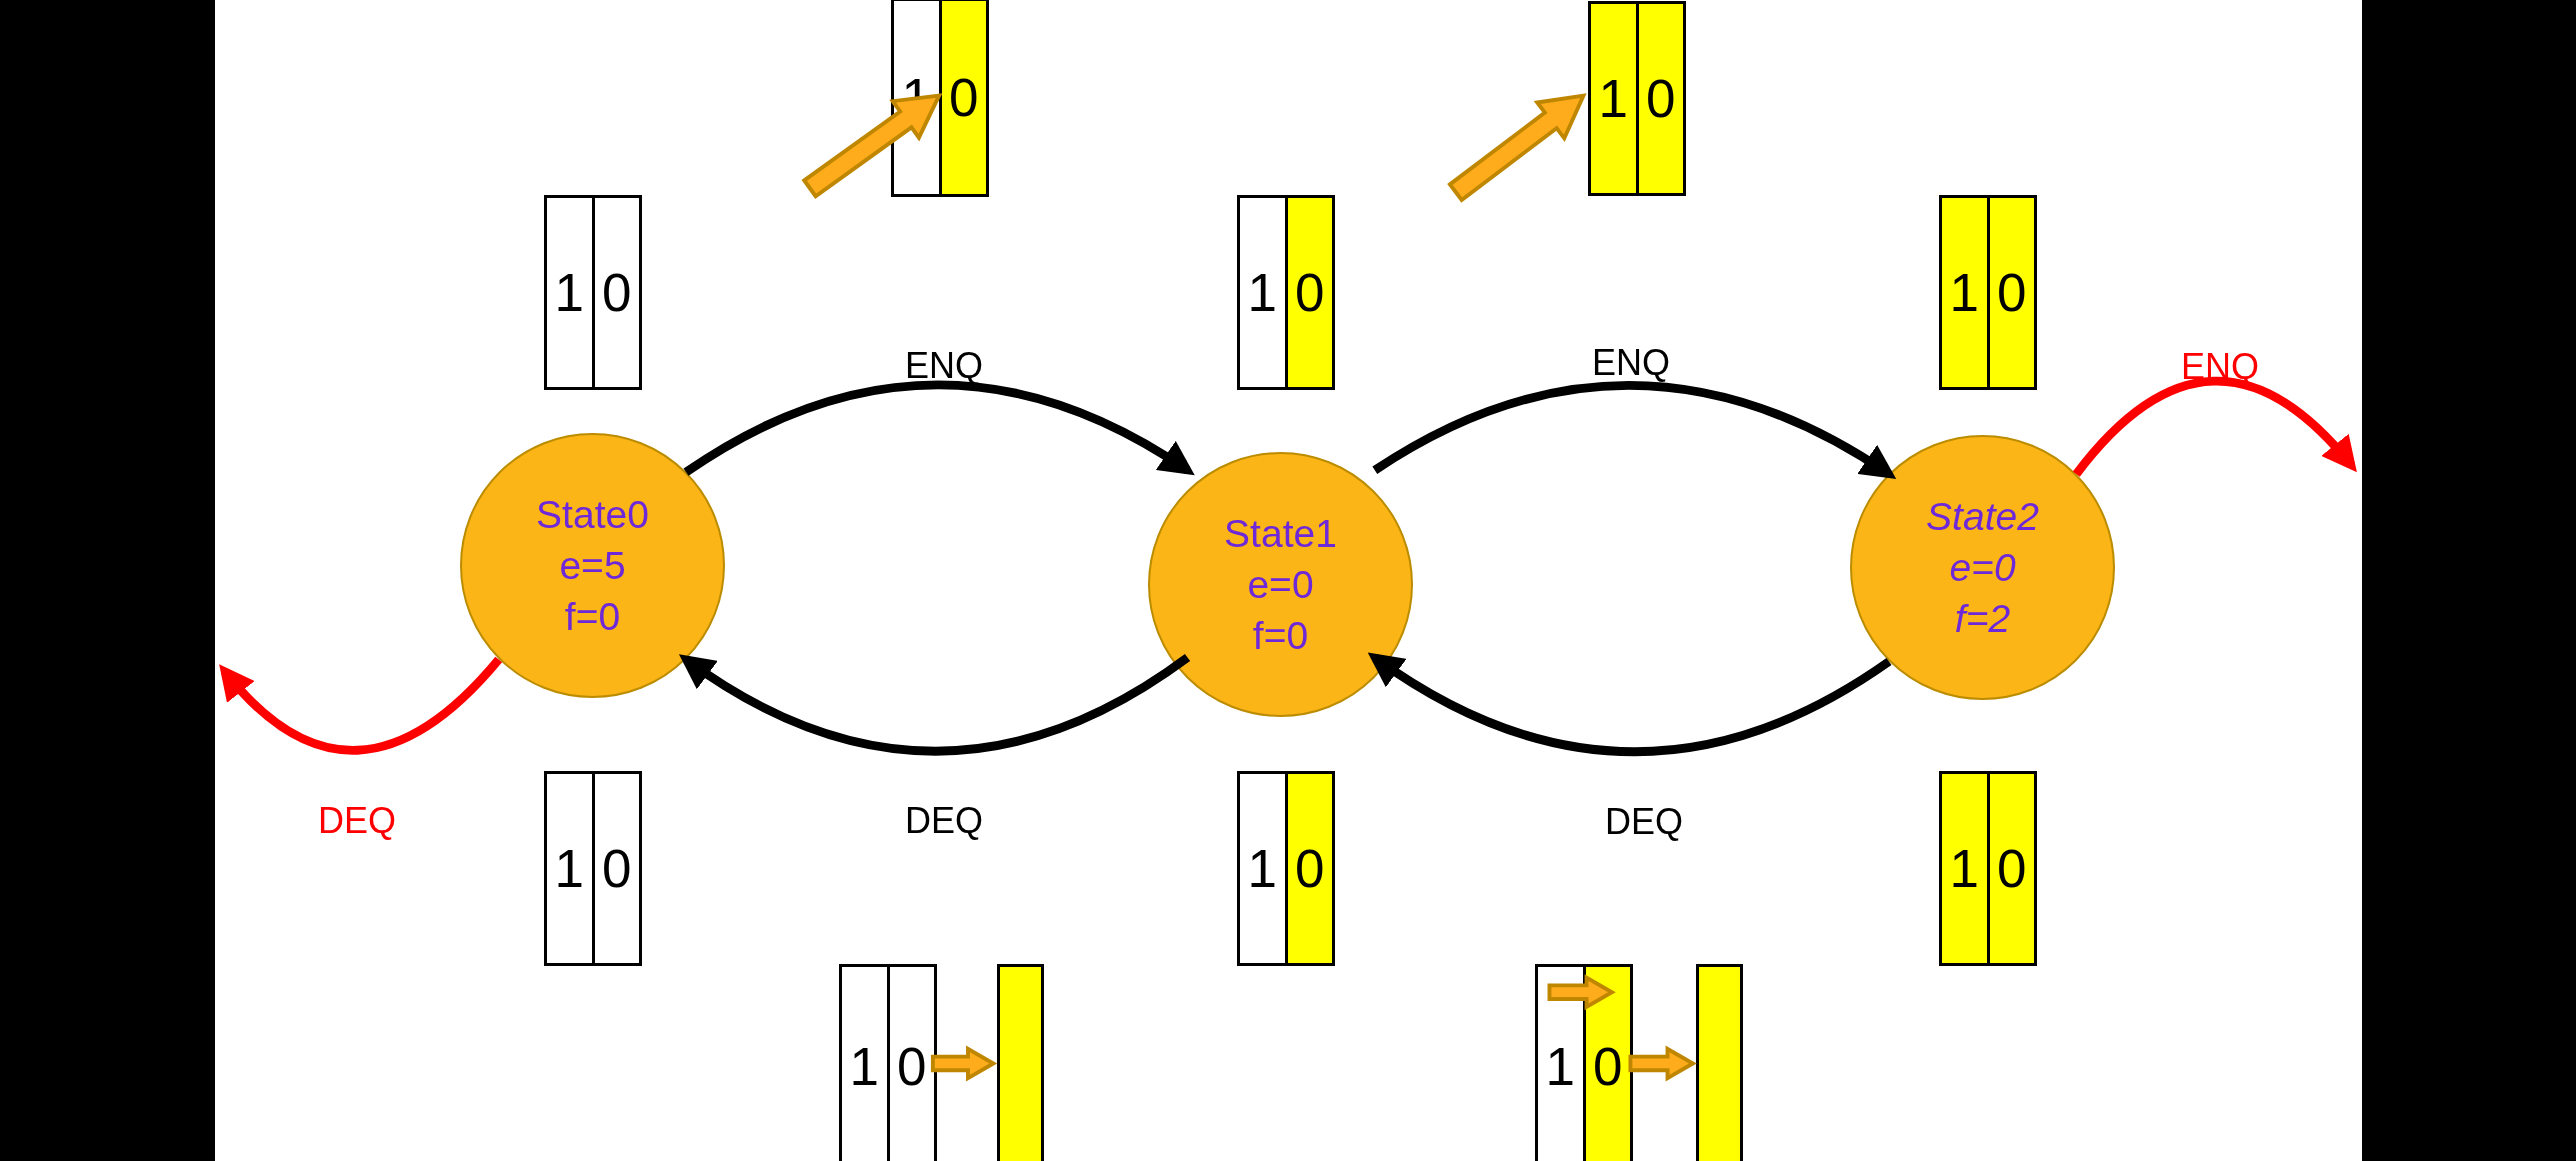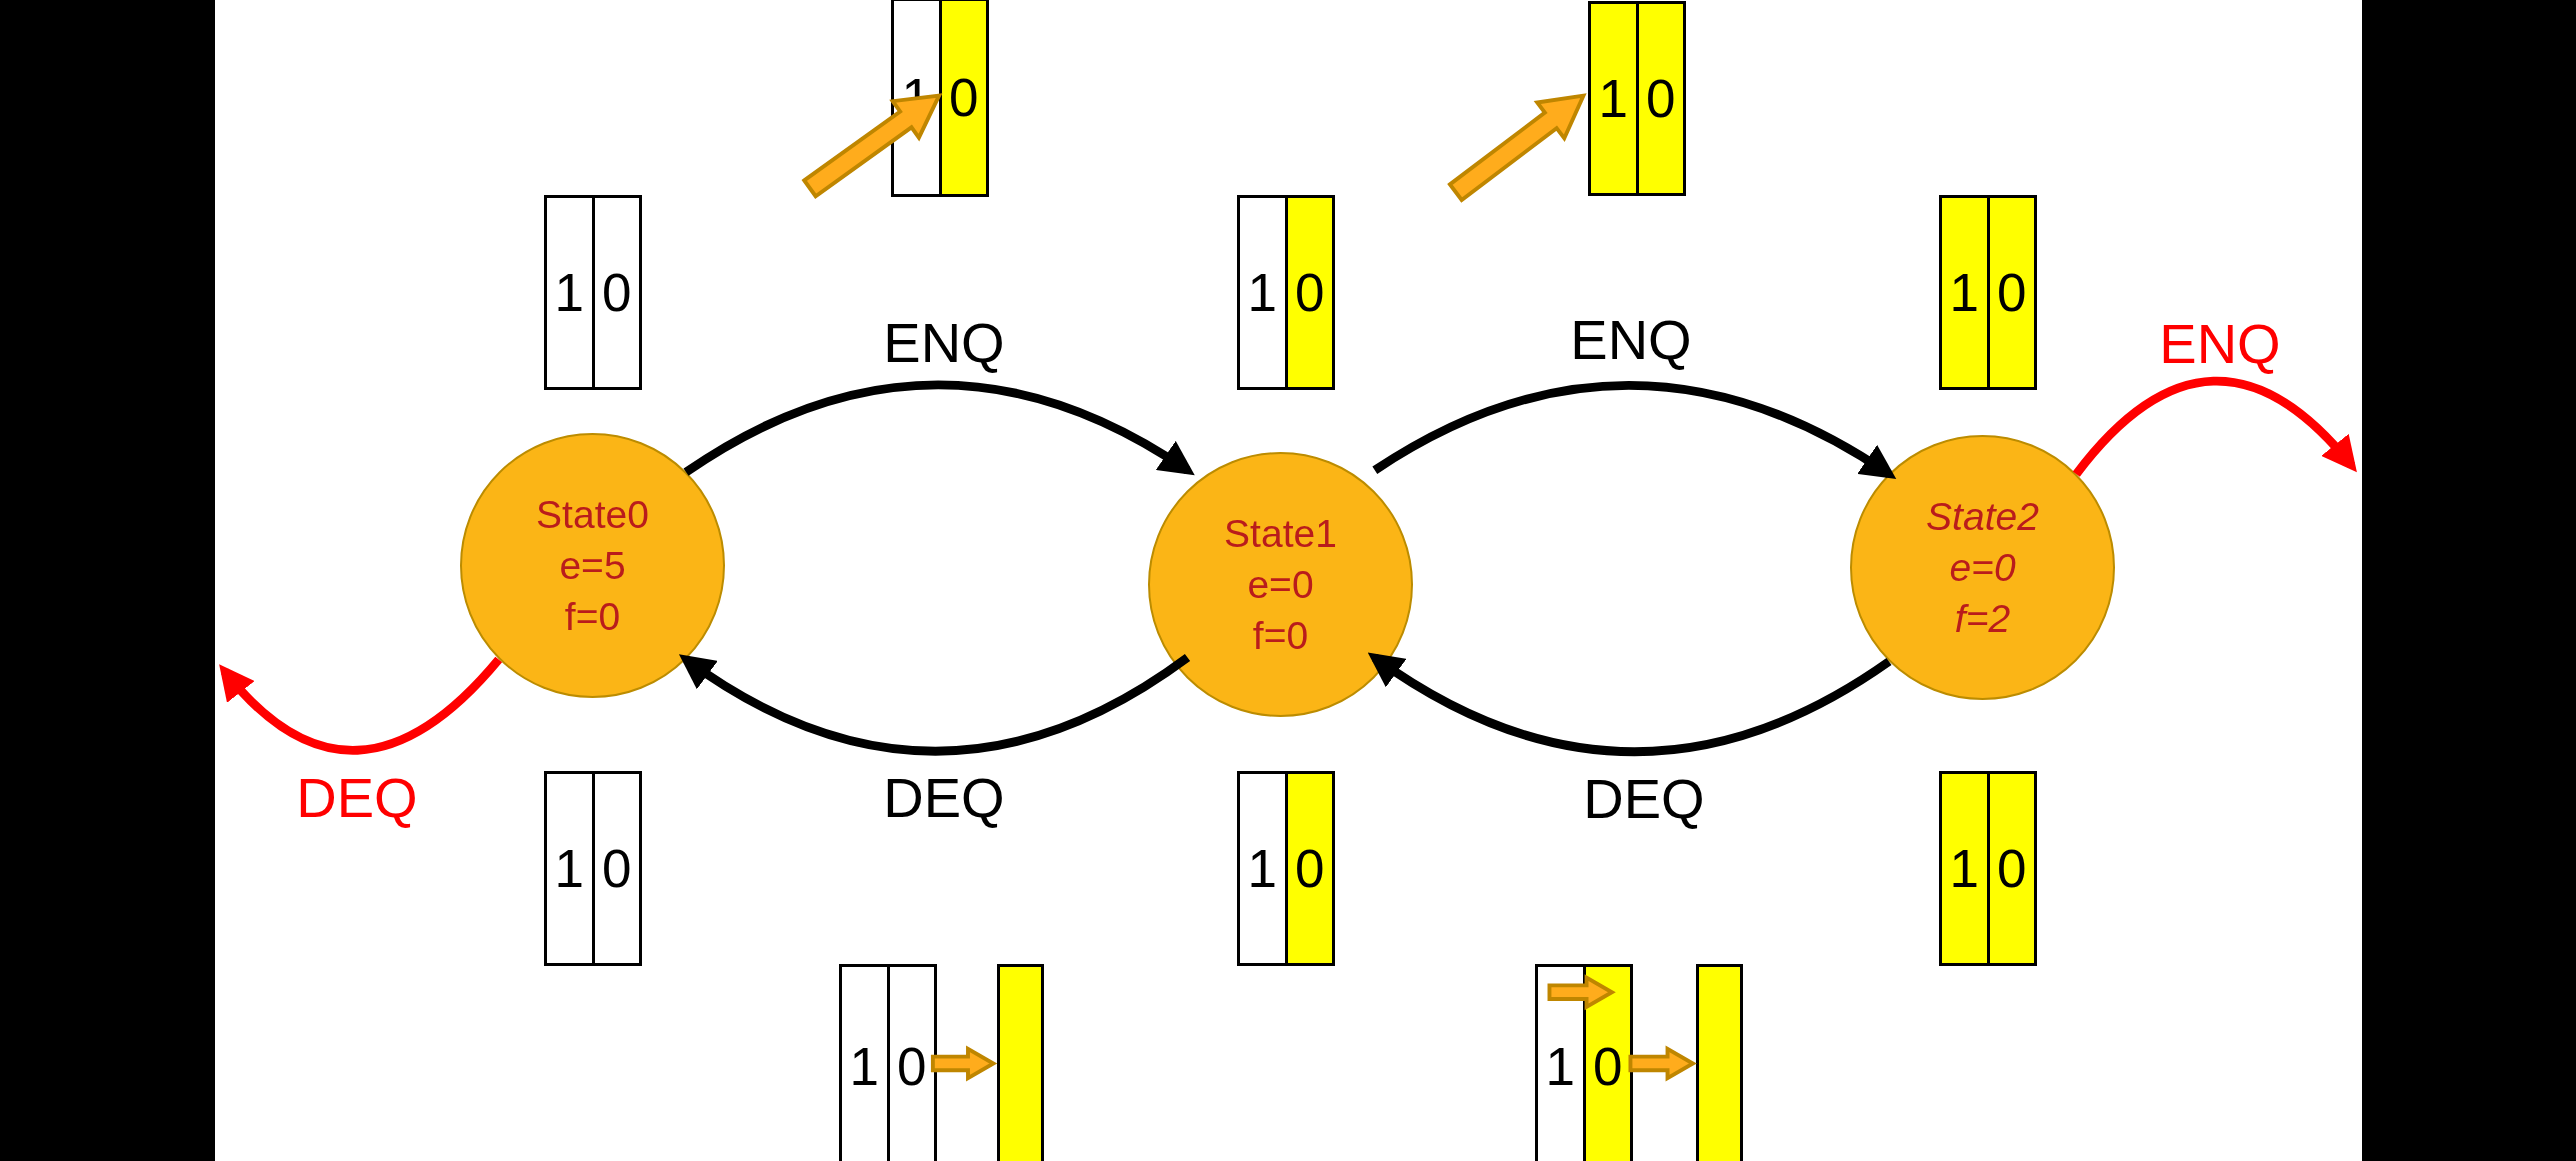--- a/index.html
+++ b/index.html
@@ -7,42 +7,42 @@
     width:2576px;height:1161px;overflow:hidden;position:relative;
     background:#000;font-family:"Liberation Sans",sans-serif;
   }
   #canvas{position:absolute;left:215px;top:0;width:2147px;height:1161px;background:#fff;}
   .layer-svg{position:absolute;left:0;top:0;z-index:3;pointer-events:none;}
   
   .state{
     position:absolute;z-index:2;width:265px;height:265px;border-radius:50%;
     background:#FBB516;border:2.9px solid #BC8C00;box-sizing:border-box;
     display:flex;flex-direction:column;align-items:center;justify-content:center;
-    font-size:39px;line-height:51px;color:#b91c1c;text-align:center;
+    font-size:39px;line-height:51px;color:#6d28d9;text-align:center;
   }
   
   .qbox{
     position:absolute;z-index:2;width:98px;height:195px;box-sizing:border-box;
     border:3.9px solid #000;background:#fff;display:flex;
   }
   .cell{
     flex:1;display:flex;align-items:center;justify-content:center;
     font-size:53px;color:#000;background:#fff;
   }
   .cell + .cell{border-left:3.9px solid #000;}
   .cell[data-fill="yellow"]{background:#FFFF00;}
   .outcell{
     position:absolute;z-index:2;width:47px;height:205px;box-sizing:border-box;
     border:3.9px solid #000;
   }
   .outcell[data-fill="yellow"]{background:#FFFF00;}
   
   .tlabel{
     position:absolute;z-index:2;transform:translate(-50%,-50%);
-    font-size:56px;color:#000;white-space:nowrap;
+    font-size:36px;color:#000;white-space:nowrap;margin-top:24px;
   }
   .tlabel.red{color:#FF0000;}
 </style>
 </head>
 <body>
 
 <div id="canvas"></div>
 
 <div class="state" style="left:460px;top:433px;">
   <div>State0</div>

